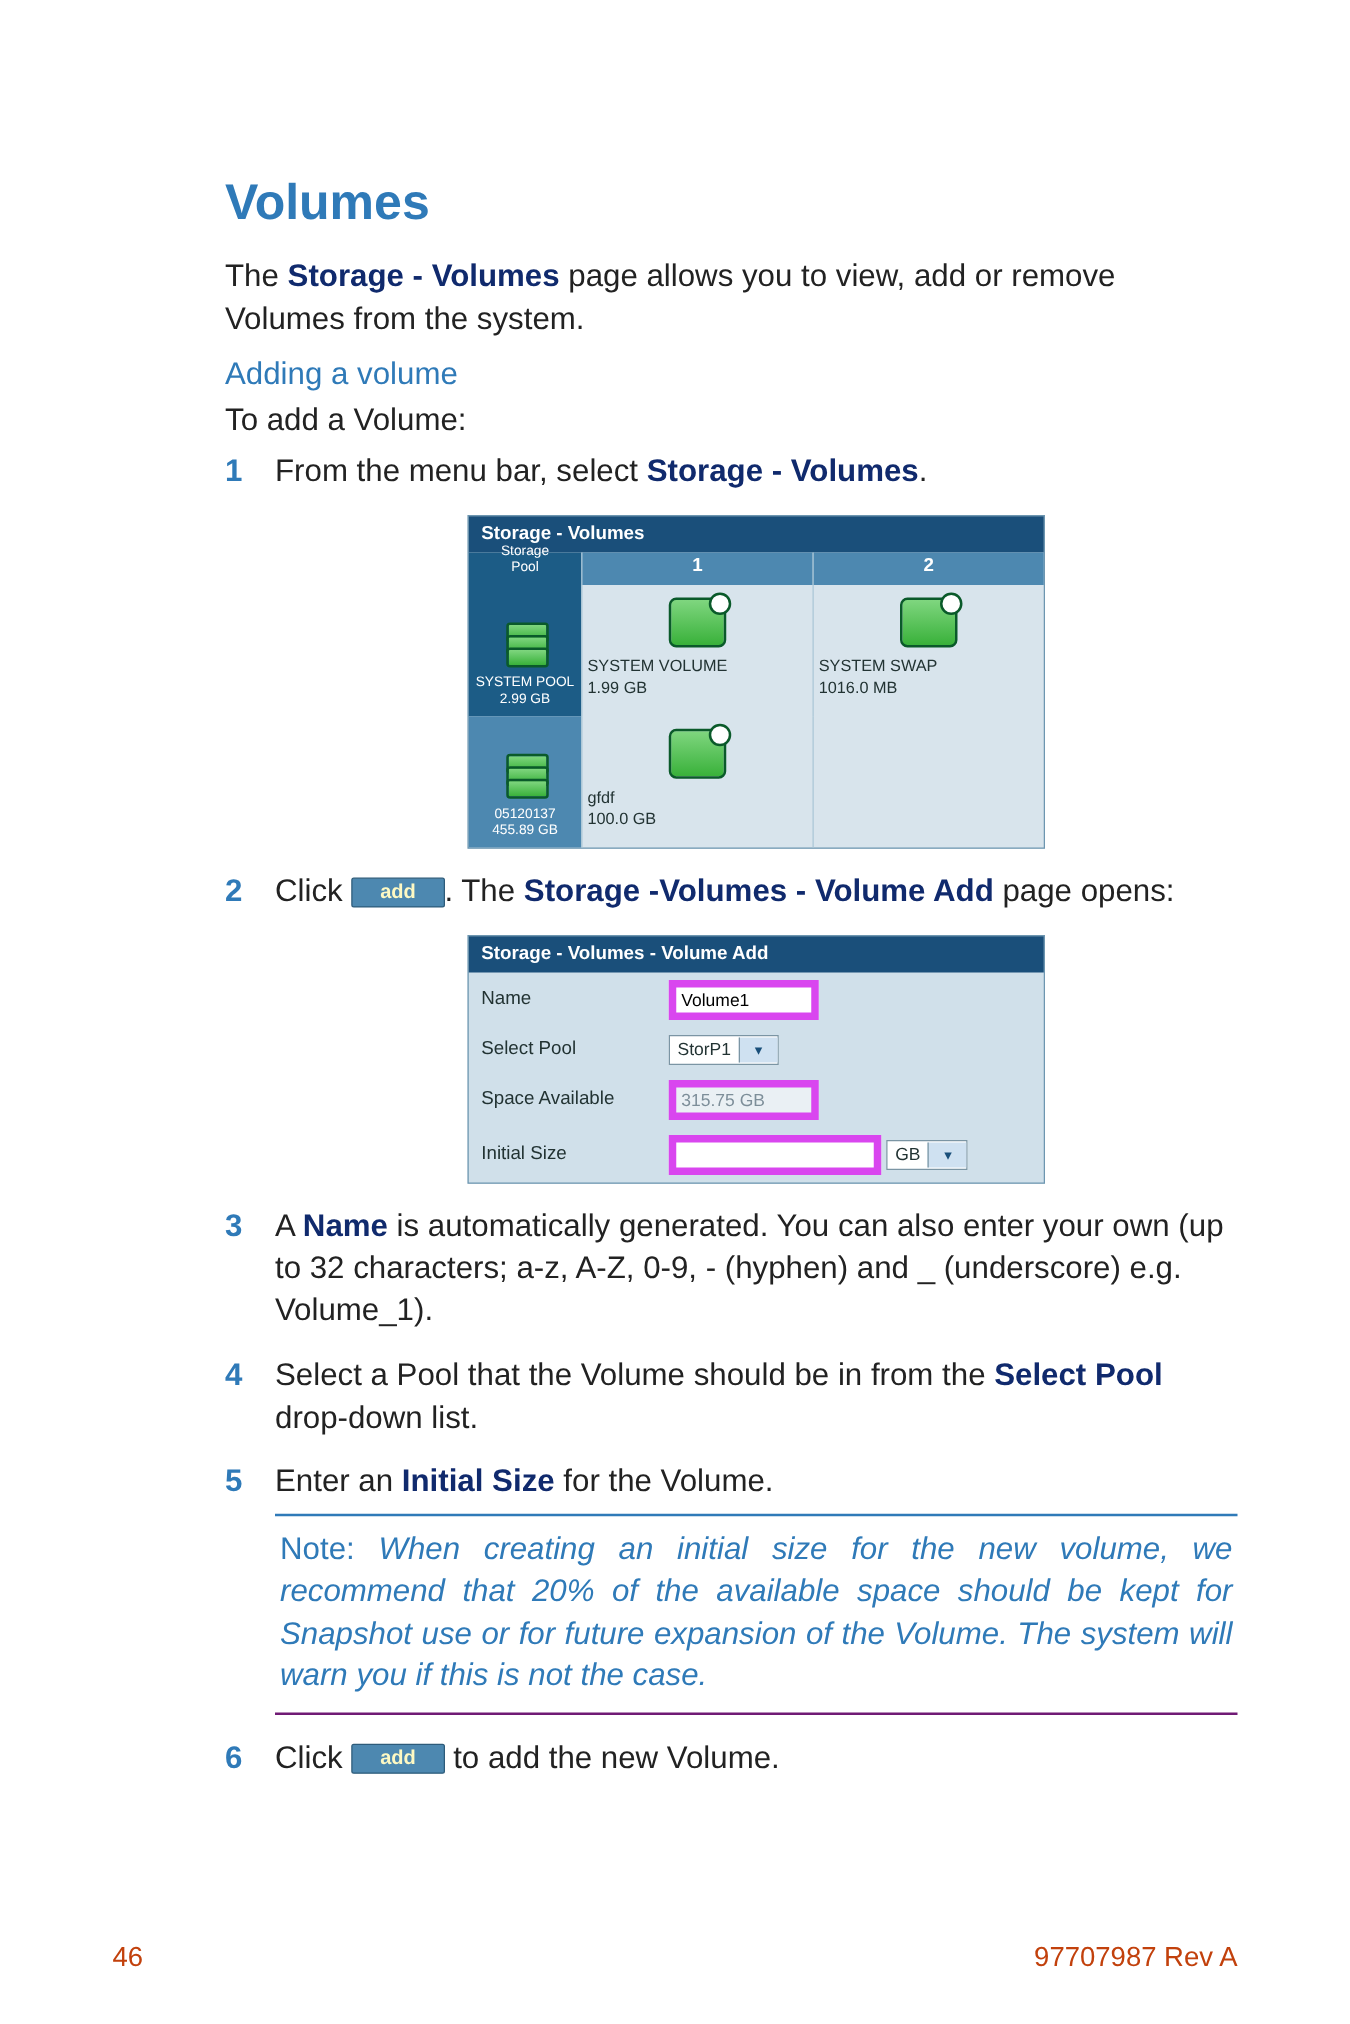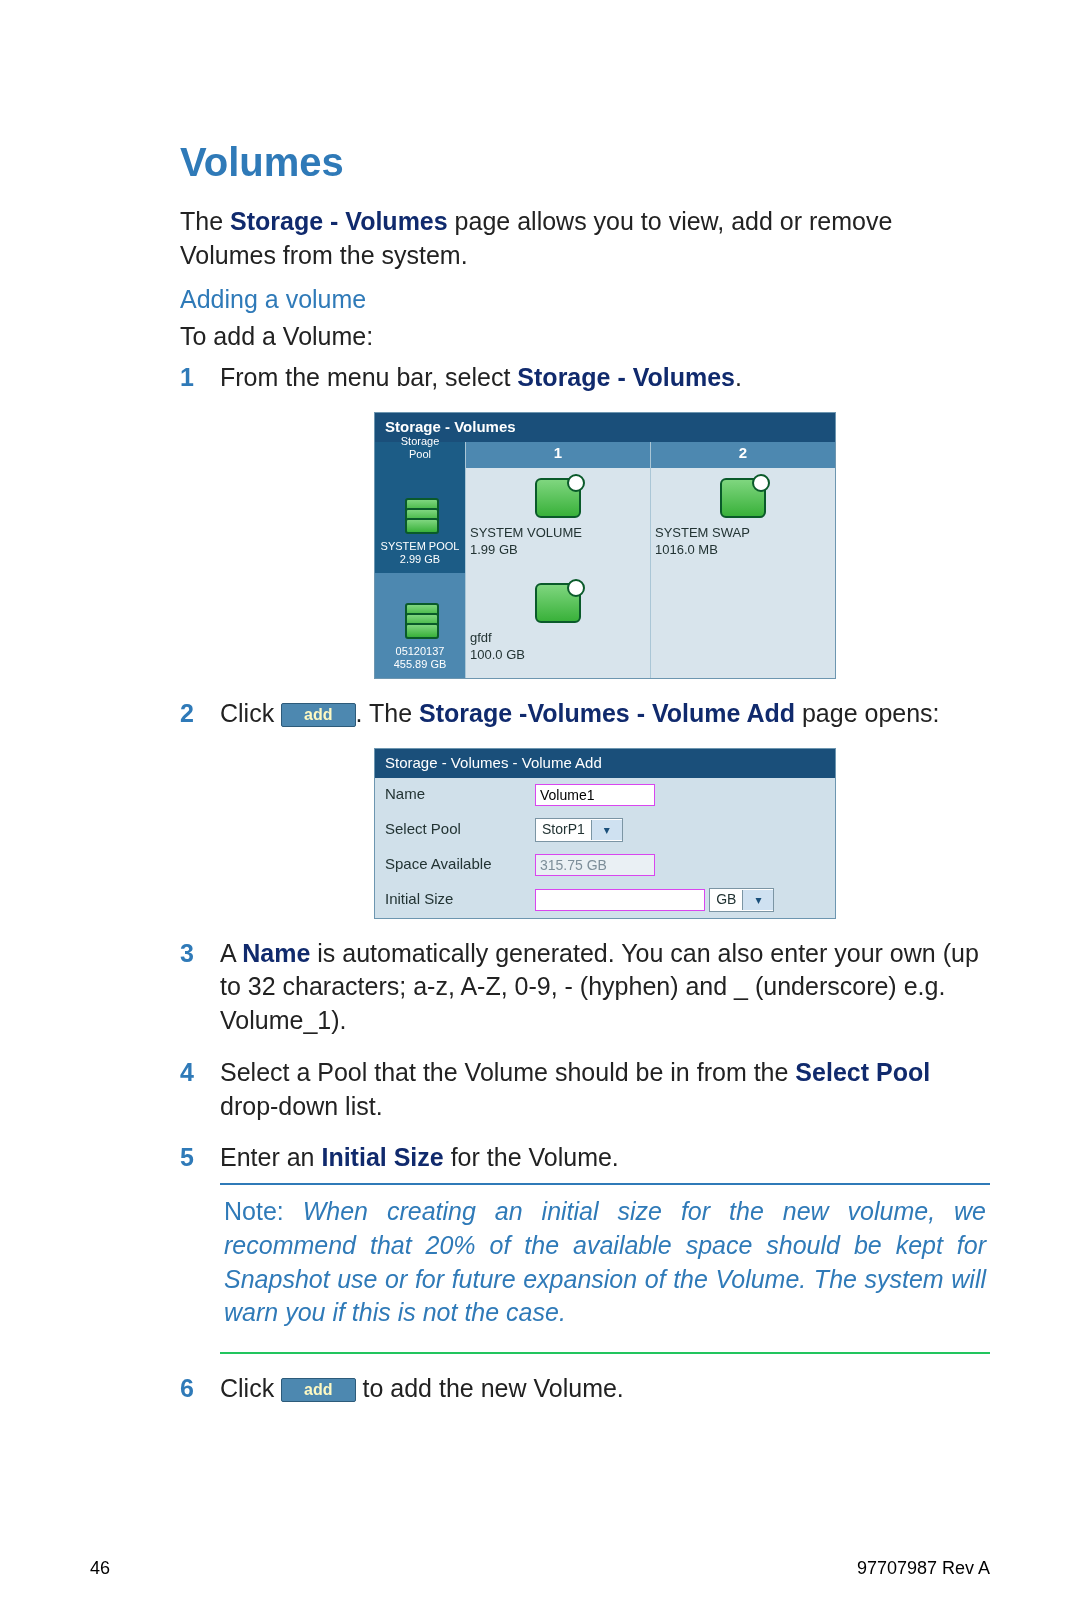--- a/index.html
+++ b/index.html
@@ -31,34 +31,34 @@
 .stack span:nth-child(1){top:0}
 .stack span:nth-child(2){top:10px}
 .stack span:nth-child(3){top:20px}
 .sv-side .cap{font-size:11px;line-height:1.2}
 
 
 .addbtn{display:inline-block;background:#4d88b0;border:1px solid #2d5b7a;color:#fef9c3;font-weight:700;font-size:16px;padding:0 22px;line-height:22px;border-radius:2px;vertical-align:middle}
 
 
 .va{display:inline-block;width:460px;border:1px solid #6d96b0;background:#d0e0ea;font-family:Verdana,Arial,sans-serif;font-size:15px;text-align:left;color:#233}
-.va-title{background:#1a4f7a;color:#fff;font-weight:400;padding:4px 10px}
+.va-title{background:#1a4f7a;color:#fff;font-weight:700;padding:4px 10px}
 .va-row{display:flex;align-items:center;padding:6px 10px}
 .va-row label{width:150px;font-size:15px;color:#233}
-.va-row input[type=text]{height:22px;border:1px solid #d946ef;background:#fff;padding:0 4px;font-size:14px;box-sizing:border-box}
+.va-row input[type=text]{height:32px;border:6px solid #d946ef;background:#fff;padding:0 4px;font-size:14px;box-sizing:border-box}
 .va-row input.ro{background:#eaf0f4;color:#7d8e99}
 .sel{display:inline-flex;align-items:center;border:1px solid #7b95a4;background:#fff;height:22px}
 .sel span{padding:0 6px;font-size:14px}
 .sel .dd{width:18px;height:20px;border-left:1px solid #7b95a4;background:#cfe1f1;color:#1a4f7a;text-align:center;font-size:12px;line-height:20px}
 
 
-.note{border-top:2px solid #2f7ab8;border-bottom:2px solid #22c55e;padding:10px 4px 22px 4px;margin:8px 0 18px 0;font-size:25px;line-height:1.35;font-style:italic;color:#2f7ab8;text-align:justify}
+.note{border-top:2px solid #2f7ab8;border-bottom:2px solid #701a75;padding:10px 4px 12px 4px;margin:8px 0 18px 0;font-size:25px;line-height:1.35;font-style:italic;color:#2f7ab8;text-align:justify}
 .note b{font-style:normal;font-weight:400}
 
-.footer{position:absolute;left:90px;right:90px;bottom:40px;display:flex;justify-content:space-between;color:#000000;font-size:18px}
+.footer{position:absolute;left:90px;right:90px;bottom:40px;display:flex;justify-content:space-between;color:#c2410c;font-size:22px}
 </style>
 </head>
 <body>
 
 <div class="page">
   <h1>Volumes</h1>
 
   <p class="lead">
     <span>The </span><span class="strong-link">Storage - Volumes</span><span> page allows you to view, add or remove Volumes from the system.</span>
   </p>

